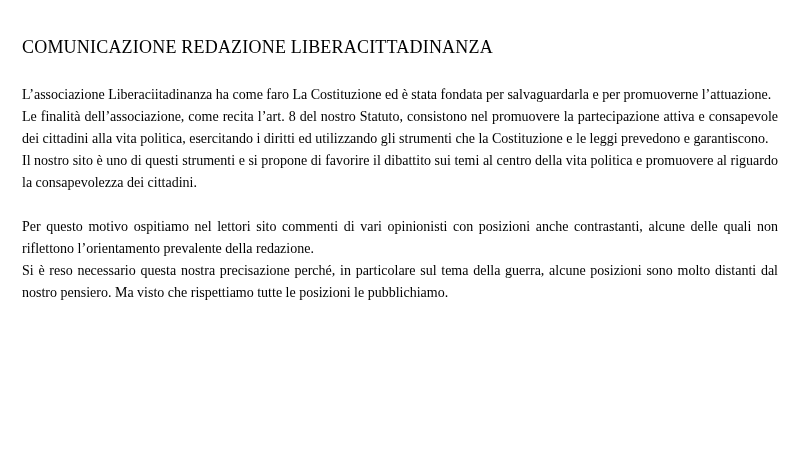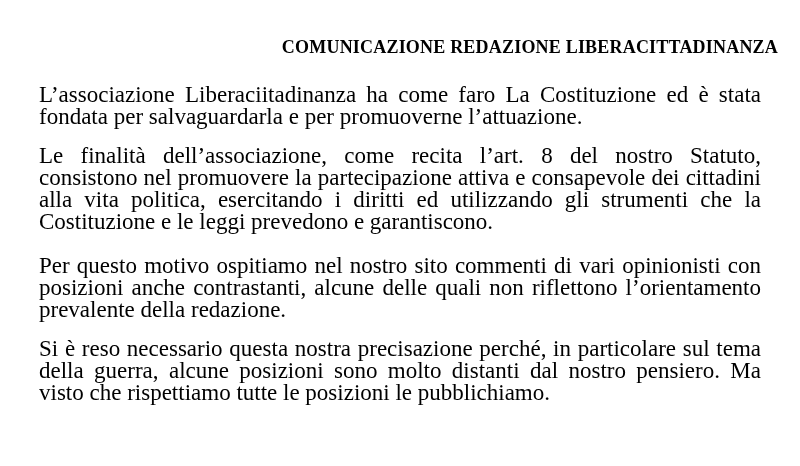--- a/index.html
+++ b/index.html
@@ -13,47 +13,48 @@
     background: #ffffff;
     color: #000000;
     font-family: "Liberation Serif", "DejaVu Serif", serif;
     box-sizing: border-box;
     padding: 36px 22px 0 22px;
     overflow: hidden;
   }
   .doc-title {
     font-size: 18px;
     line-height: 22px;
-    font-weight: bold;
-    text-align: right;
+    font-weight: normal;
+    text-align: left;
     margin: 0 0 26px 0;
     letter-spacing: 0.2px;
   }
   .block {
     margin: 0 0 22px 0;
   }
   .block:last-child {
     margin-bottom: 0;
   }
   .block p {
-    margin: 17px;
-    font-size: 23px;
+    margin: 0;
+    font-size: 14px;
     line-height: 22px;
     text-align: justify;
   }
 </style>
 </head>
 <body>
 
 <div class="page">
   <h1 class="doc-title">COMUNICAZIONE REDAZIONE LIBERACITTADINANZA</h1>
 
   <div class="block">
     <p>L’associazione Liberaciitadinanza ha come faro La Costituzione ed è stata fondata per salvaguardarla e per promuoverne l’attuazione.</p>
     <p>Le finalità dell’associazione, come recita l’art. 8 del nostro Statuto, consistono nel promuovere la partecipazione attiva e consapevole dei cittadini alla vita politica, esercitando i diritti ed utilizzando gli strumenti che la Costituzione e le leggi prevedono e garantiscono.</p>
+    <p>Il nostro sito è uno di questi strumenti e si propone di favorire il dibattito sui temi al centro della  vita politica e promuovere al riguardo la consapevolezza dei cittadini.</p>
   </div>
 
   <div class="block">
-    <p>Per questo motivo ospitiamo nel nostro sito commenti di vari opinionisti con posizioni anche contrastanti, alcune delle quali  non riflettono l’orientamento prevalente della redazione.</p>
+    <p>Per questo motivo ospitiamo nel lettori sito commenti di vari opinionisti con posizioni anche contrastanti, alcune delle quali  non riflettono l’orientamento prevalente della redazione.</p>
     <p>Si è reso necessario questa nostra precisazione perché, in particolare sul tema della guerra, alcune posizioni sono  molto distanti dal nostro pensiero. Ma visto che rispettiamo tutte le posizioni le pubblichiamo.</p>
   </div>
 
 </div>
 
 </body></html>

